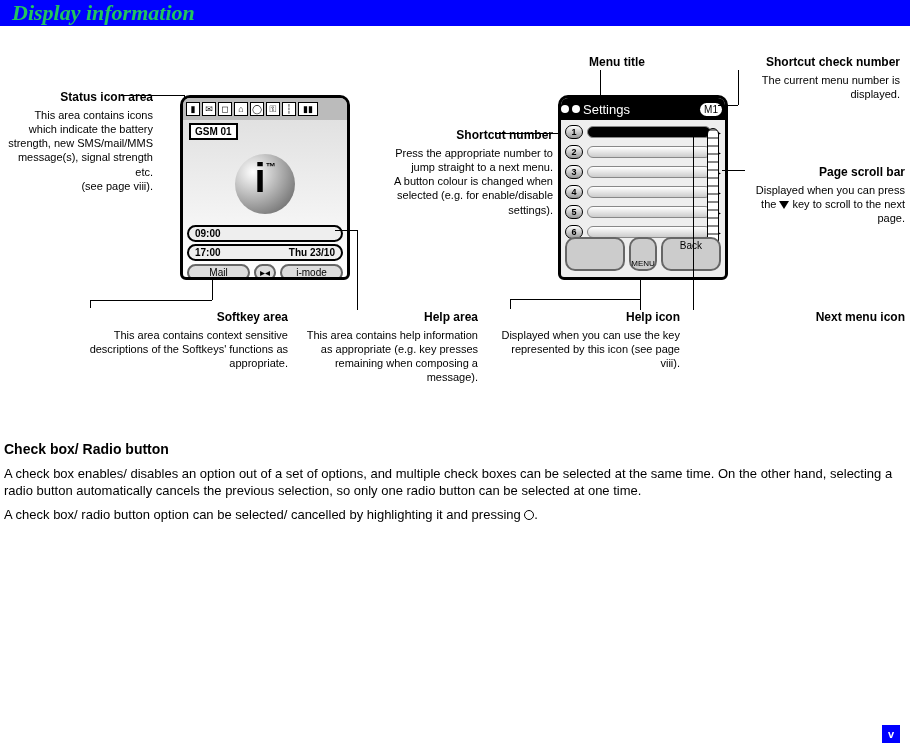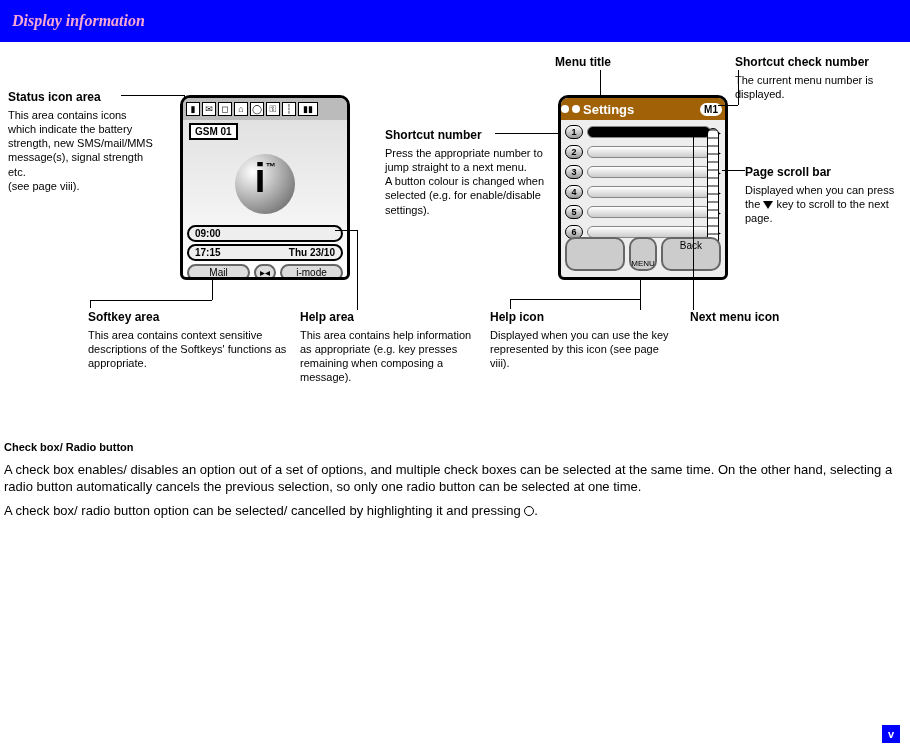--- a/index.html
+++ b/index.html
@@ -6,31 +6,32 @@
   body {
     font-family: Arial, Helvetica, sans-serif;
     width: 910px;
     height: 749px;
     position: relative;
     background: #fff;
     color: #000;
   }
   .header-bar {
     background: #0000ff;
-    color: #f9a8d4;
+    color: #22c55e;
     font-style: italic;
     font-weight: bold;
     font-family: "Times New Roman", serif;
-    padding: 12px 12px;
-    font-size: 16px;
+    padding: 0 12px;
+    font-size: 22px;
   }
   .callout {
     position: absolute;
     font-size: 11px;
     line-height: 1.3;
+    text-align: right;
   }
   .callout-title {
     font-weight: bold;
     margin-bottom: 2px;
     font-size: 12px;
   }
   .callout-body {
     font-size: 11px;
   }
   .leader {
@@ -128,25 +129,25 @@
     left: 558px; top: 95px;
     width: 170px; height: 185px;
     border: 3px solid #000;
     border-radius: 10px 10px 6px 6px;
     background: #eee;
     overflow: hidden;
   }
   .title-row {
     display: flex;
     align-items: center;
-    background: #a16207;
+    background: #000000;
     color: #fff;
     height: 22px;
     font-size: 13px;
-    font-weight: bold;
+    font-weight: normal;
   }
   .title-row .bead {
     width: 8px; height: 8px;
     background: #fff;
     border-radius: 50%;
     margin-right: 3px;
   }
   .title-row .menu-num {
     margin-left: auto;
     background: #fff;
@@ -222,21 +223,21 @@
   
   .lower {
     position: absolute;
     left: 4px;
     top: 440px;
     right: 10px;
     font-size: 13px;
     line-height: 1.35;
   }
   .lower h3 {
-    font-size: 11px;
+    font-size: 14px;
     font-weight: bold;
     margin-bottom: 6px;
   }
   .lower p { margin-bottom: 6px; }
   .circle-key {
     display: inline-block;
     width: 10px; height: 10px;
     border: 1.5px solid #000;
     border-radius: 50%;
     vertical-align: -1px;
@@ -284,21 +285,21 @@
   </div>
   <div><span class="gsm-box">GSM 01</span></div>
   <div class="phone1-body">
     <div class="i-logo">i<span style="font-size:10px; align-self:flex-start; margin-top:5px">™</span></div>
   </div>
   <div class="clock-row">
     <span>09:00</span>
     <span></span>
   </div>
   <div class="clock-row" style="margin-top:2px">
-    <span>17:15</span>
+    <span>17:00</span>
     <span>Thu 23/10</span>
   </div>
   <div class="softkey-row">
     <div class="sk">Mail</div>
     <div class="sk sk-mid">▸◂</div>
     <div class="sk">i-mode</div>
   </div>
 </div>
 
 <div class="leader leader-v" style="left:212px; top:280px; height:20px"></div>

